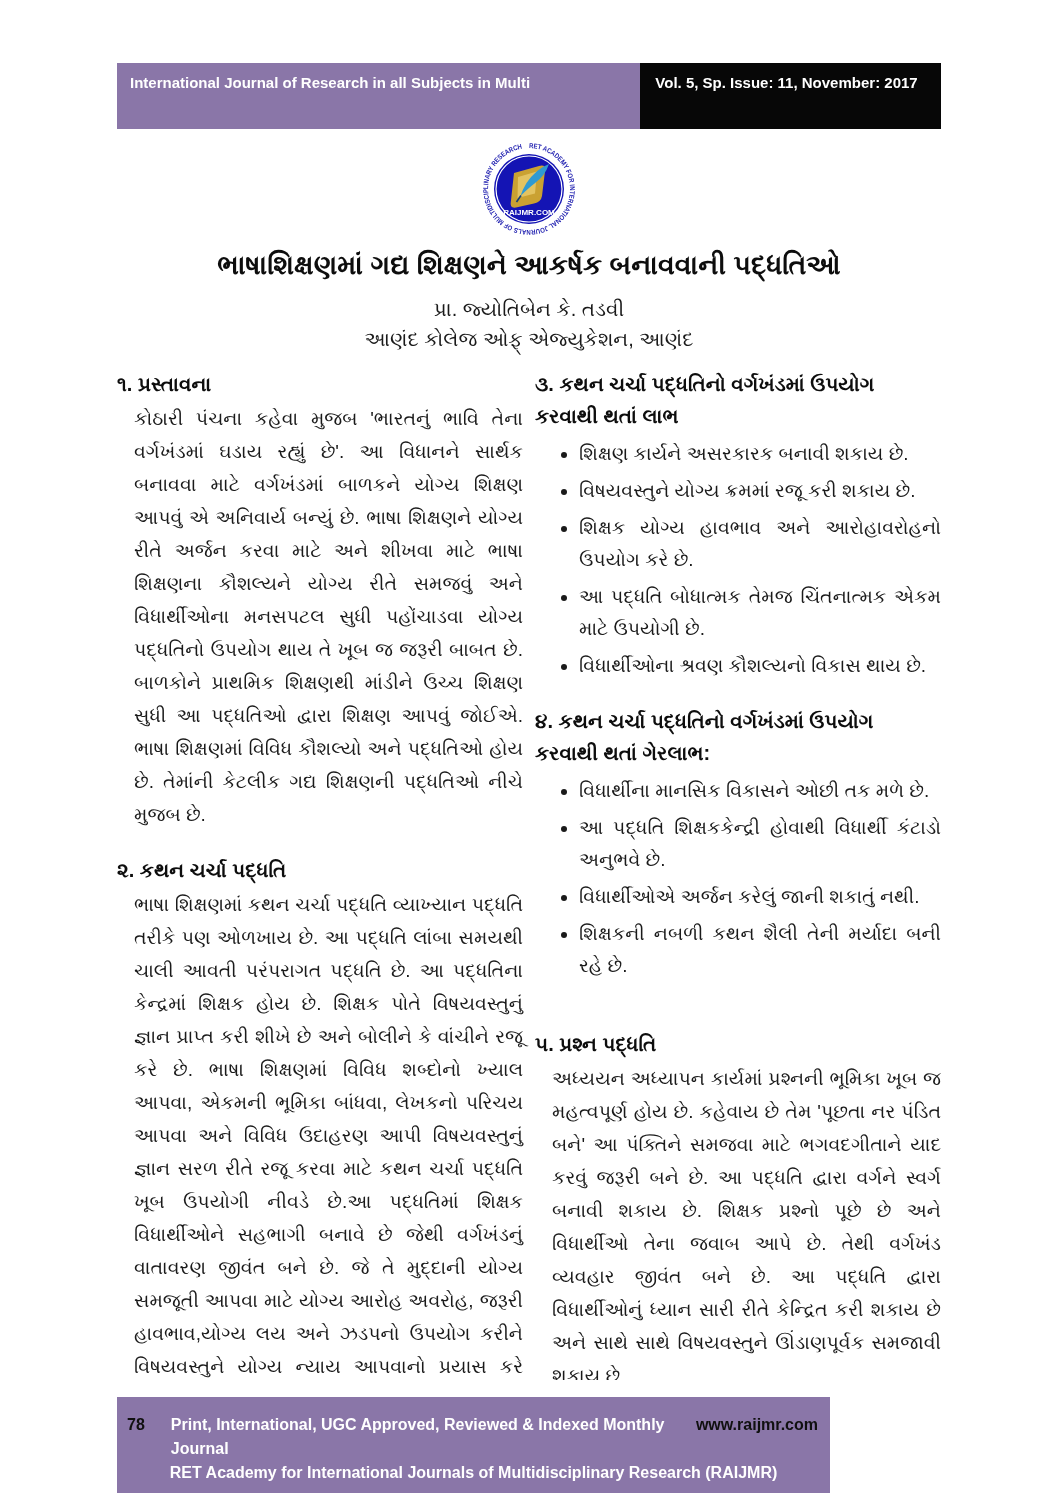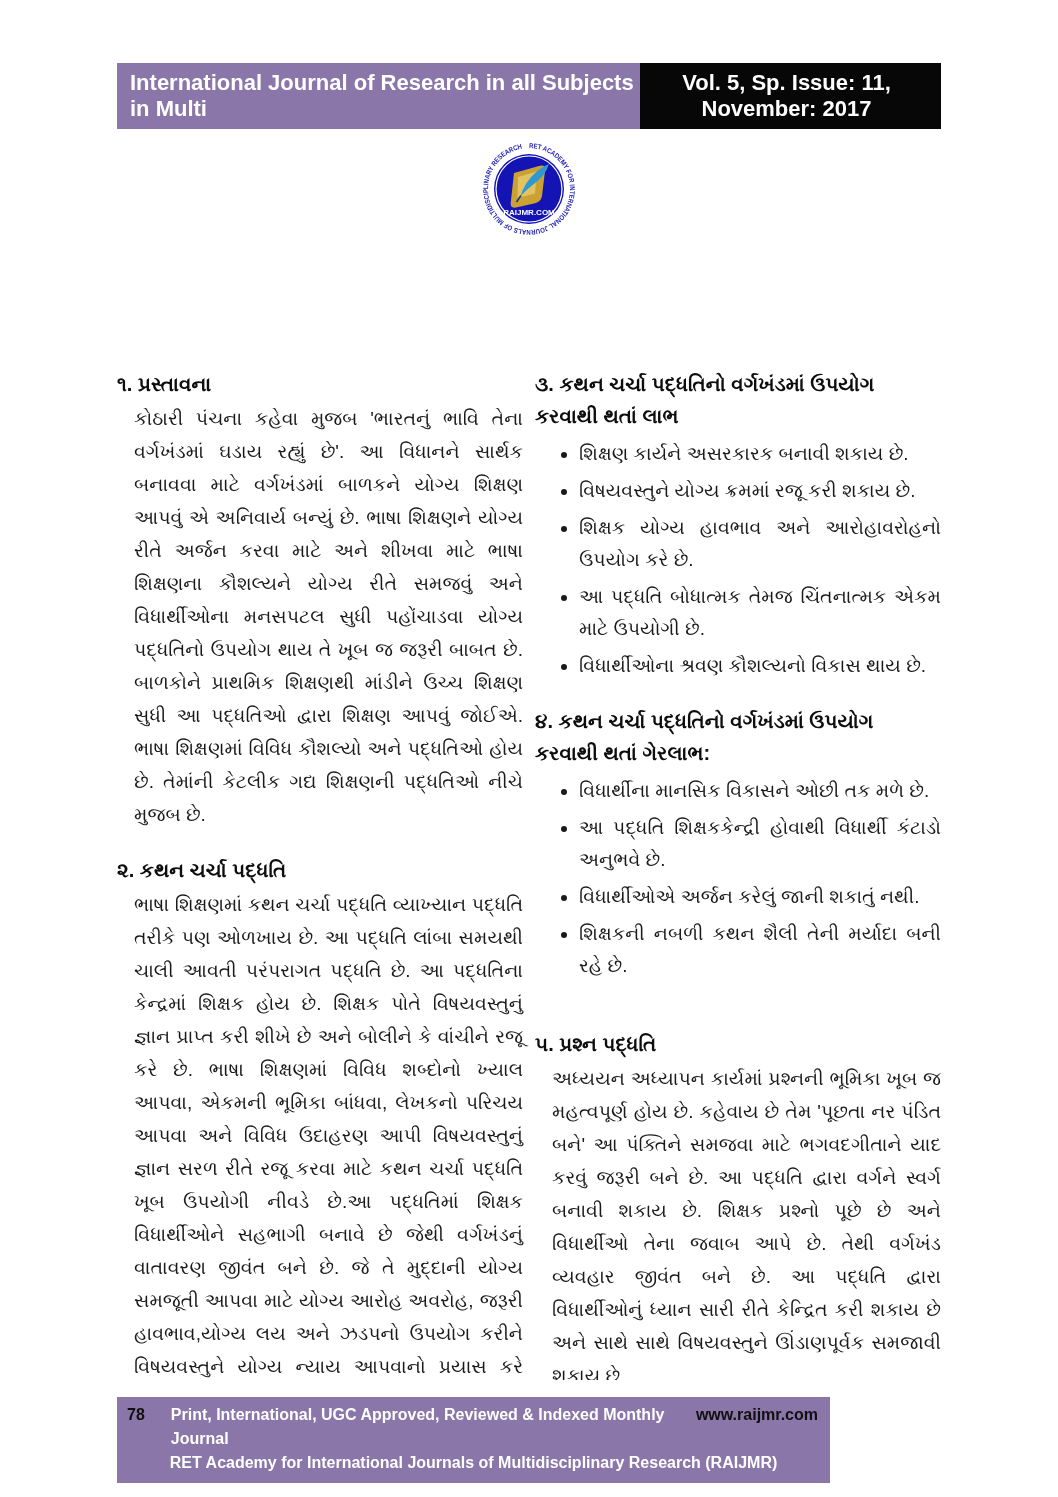--- a/index.html
+++ b/index.html
@@ -12,21 +12,21 @@
     font-family: "Liberation Sans", sans-serif;
     color: #1a1a1a;
   }
   
   .header {
     position: absolute;
     top: 63px; left: 117px;
     width: 824px; height: 66px;
     display: flex;
     font-weight: bold;
-    font-size: 22px;
+    font-size: 15px;
   }
   .header-left {
     background: #8a76a8;
     color: #ffffff;
     flex: 0 0 523px;
     padding: 7px 6px 0 13px;
     line-height: 26px;
     box-sizing: border-box;
   }
   .header-right {
@@ -105,21 +105,21 @@
   }
   
   .footer {
     position: absolute;
     top: 1397px; left: 117px;
     width: 713px;
     background: #8a76a8;
     color: #ffffff;
     font-weight: bold;
     font-size: 16px;
-    padding: 6px 0 8px 0;
+    padding: 16px 0 8px 0;
   }
   .footer-row1 {
     display: flex;
     line-height: 24px;
     padding: 0 12px 0 10px;
   }
   .footer-page { color: #101010; margin-right: 26px; }
   .footer-mid { flex: 1 1 auto; }
   .footer-site { color: #101010; }
   .footer-row2 {
@@ -153,20 +153,25 @@
       <circle cx="53" cy="53" r="35" fill="#1414b4"></circle>
       <circle cx="53" cy="53" r="33" fill="none" stroke="#ffffff" stroke-width="1.2"></circle>
       <path d="M38 37 L63 30 Q70 28 69 35 L66 60 Q65 66 58 67.5 L40 71.5 Q33.5 72.5 34.8 66 Z" fill="#caa132"></path>
       <path d="M42 41 L61 35.5 L59 57.5 L41.5 62 Z" fill="#e8c96a" opacity="0.85"></path>
       <path d="M73 28 Q60 33 50.5 47 Q46.5 53.5 44.5 60 Q52.5 52 58.5 47.5 Q69 40 73 28 Z" fill="#2f9ad2"></path>
       <path d="M45 59.5 L40.5 66" stroke="#123f7a" stroke-width="1.6" fill="none"></path>
       <text x="53" y="79" text-anchor="middle" font-size="8" font-weight="bold" fill="#ffffff">RAIJMR.COM</text>
     </svg>
   </div>
 
+  <div class="title-block">
+    <div class="paper-title">ભાષાશિક્ષણમાં ગદ્ય શિક્ષણને આકર્ષક બનાવવાની પદ્ધતિઓ</div>
+    <div class="paper-author">પ્રા. જ્યોતિબેન કે. તડવી</div>
+    <div class="paper-affiliation">આણંદ કોલેજ ઓફ્ એજ્યુકેશન, આણંદ</div>
+  </div>
 
   <div class="columns">
 
     <div class="col">
       <div class="sec-heading">૧. પ્રસ્તાવના</div>
       <p class="sec-para">કોઠારી પંચના કહેવા મુજબ 'ભારતનું ભાવિ તેના વર્ગખંડમાં ઘડાય રહ્યું છે'. આ વિધાનને સાર્થક બનાવવા માટે વર્ગખંડમાં બાળકને યોગ્ય શિક્ષણ આપવું એ અનિવાર્ય બન્યું છે. ભાષા શિક્ષણને યોગ્ય રીતે અર્જન કરવા માટે અને શીખવા માટે ભાષા શિક્ષણના કૌશલ્યને યોગ્ય રીતે સમજવું અને વિધાર્થીઓના મનસપટલ સુધી પહોંચાડવા યોગ્ય પદ્ધતિનો ઉપયોગ થાય તે ખૂબ જ જરૂરી બાબત છે. બાળકોને પ્રાથમિક શિક્ષણથી માંડીને ઉચ્ચ શિક્ષણ સુધી આ પદ્ધતિઓ દ્વારા શિક્ષણ આપવું જોઈએ. ભાષા શિક્ષણમાં વિવિધ કૌશલ્યો અને પદ્ધતિઓ હોય છે. તેમાંની કેટલીક ગદ્ય શિક્ષણની પદ્ધતિઓ નીચે મુજબ છે.</p>
 
       <div class="sec-heading gap-top">૨. કથન ચર્ચા પદ્ધતિ</div>
       <p class="sec-para">ભાષા શિક્ષણમાં કથન ચર્ચા પદ્ધતિ વ્યાખ્યાન પદ્ધતિ તરીકે પણ ઓળખાય છે. આ પદ્ધતિ લાંબા સમયથી ચાલી આવતી પરંપરાગત પદ્ધતિ છે. આ પદ્ધતિના કેન્દ્રમાં શિક્ષક હોય છે. શિક્ષક પોતે વિષયવસ્તુનું જ્ઞાન પ્રાપ્ત કરી શીખે છે અને બોલીને કે વાંચીને રજૂ કરે છે. ભાષા શિક્ષણમાં વિવિધ શબ્દોનો ખ્યાલ આપવા, એકમની ભૂમિકા બાંધવા, લેખકનો પરિચય આપવા અને વિવિધ ઉદાહરણ આપી વિષયવસ્તુનું જ્ઞાન સરળ રીતે રજૂ કરવા માટે કથન ચર્ચા પદ્ધતિ ખૂબ ઉપયોગી નીવડે છે.આ પદ્ધતિમાં શિક્ષક વિધાર્થીઓને સહભાગી બનાવે છે જેથી વર્ગખંડનું વાતાવરણ જીવંત બને છે. જે તે મુદ્દાની યોગ્ય સમજૂતી આપવા માટે યોગ્ય આરોહ અવરોહ, જરૂરી હાવભાવ,યોગ્ય લય અને ઝડપનો ઉપયોગ કરીને વિષયવસ્તુને યોગ્ય ન્યાય આપવાનો પ્રયાસ કરે છે.આમ, ગદ્ય શિક્ષણમાં આ પદ્ધતિ ખૂબ ઉપયોગી છે.</p>
     </div>

